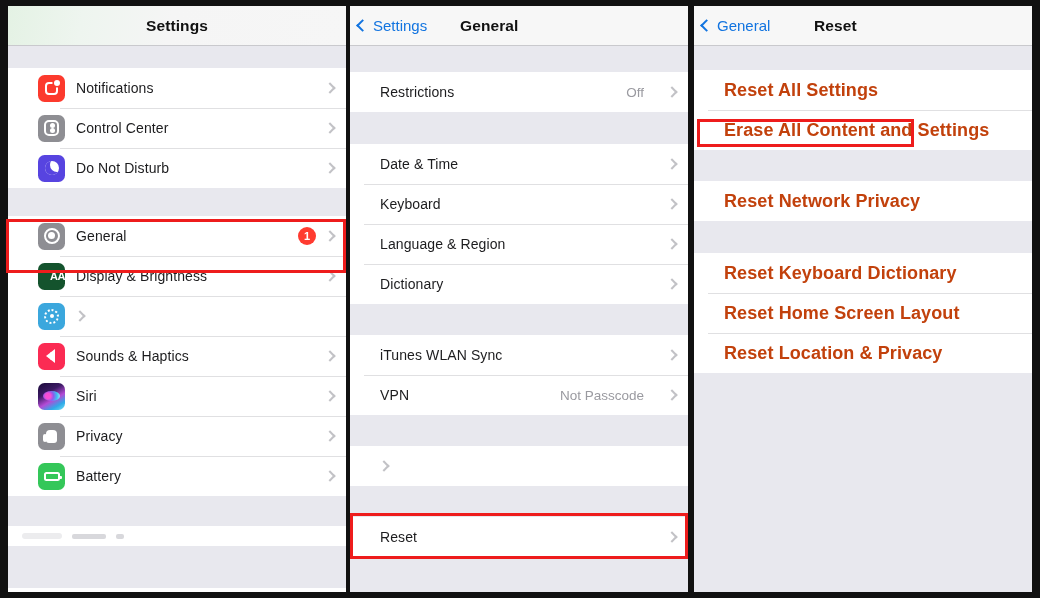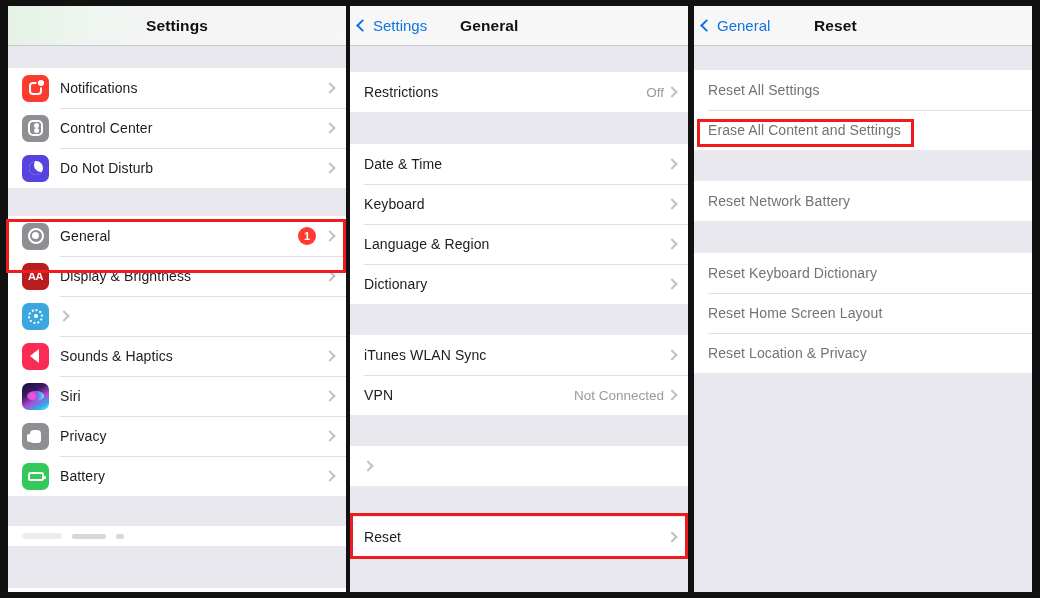--- a/index.html
+++ b/index.html
@@ -68,21 +68,21 @@
   
   .scroll { position: relative; height: 542px; background: #e8e8ee; }
   .gap { background: #e8e8ee; }
   .group { background: #fff; }
   .row {
     position: relative;
     display: flex;
     align-items: center;
     height: 40px;
     background: #fff;
-    padding-left: 14px;
+    padding-left: 30px;
     padding-right: 12px;
     cursor: pointer;
   }
   .row + .row::before {
     content: "";
     position: absolute;
     left: 14px; right: 0; top: 0;
     height: 1px;
     background: #e0e0e2;
   }
@@ -90,41 +90,41 @@
   .row-label {
     font-size: 14px;
     color: #1c1c1e;
     font-weight: 500;
     letter-spacing: .1px;
     flex: 1;
   }
   .row-value {
     font-size: 13.5px;
     color: #9a9aa0;
-    margin-right: 4px;
+    margin-right: 24px;
     white-space: nowrap;
   }
   .chevron {
     width: 8px; height: 8px;
     border-top: 2px solid #c2c2c6;
     border-right: 2px solid #c2c2c6;
     transform: rotate(45deg);
     flex: 0 0 auto;
   }
   .badge {
     background: #ff3b30;
     color: #fff;
     font-size: 11px;
     font-weight: bold;
     width: 18px; height: 18px;
     border-radius: 50%;
     display: flex; align-items: center; justify-content: center;
     margin-right: 10px;
   }
-  .link-row .row-label { color: #737373; font-weight: normal; font-size: 14px; }
+  .link-row .row-label { color: #c2410c; font-weight: bold; font-size: 18px; }
 
   
   .appicon {
     width: 27px; height: 27px;
     border-radius: 6.5px;
     margin-right: 11px;
     flex: 0 0 auto;
     position: relative;
     overflow: hidden;
     display: flex; align-items: center; justify-content: center;
@@ -171,21 +171,21 @@
     border: 2.4px solid #fff;
     position: relative;
   }
   .ic-general .gear::after {
     content: ""; position: absolute;
     left: 2px; top: 2px;
     width: 7px; height: 7px;
     border-radius: 50%;
     background: #fff;
   }
-  .ic-display { background: #b91c1c; }
+  .ic-display { background: #14532d; justify-content: flex-end; }
   .ic-display span { color: #fff; font-size: 11px; font-weight: bold; letter-spacing: -.5px; }
   .ic-wallpaper { background: #3ba7dd; }
   .ic-wallpaper .flower {
     width: 15px; height: 15px; border-radius: 50%;
     border: 2px dotted #fff;
     position: relative;
   }
   .ic-wallpaper .flower::after {
     content: ""; position: absolute; left: 3.5px; top: 3.5px;
     width: 4px; height: 4px; border-radius: 50%; background: #fff;
@@ -406,21 +406,21 @@
       </div>
 
       <div class="gap" style="height:31px"></div>
       <div class="group">
         <div class="row">
           <div class="row-label">iTunes WLAN Sync</div>
           <div class="chevron"></div>
         </div>
         <div class="row">
           <div class="row-label">VPN</div>
-          <div class="row-value">Not Connected</div>
+          <div class="row-value">Not Passcode</div>
           <div class="chevron"></div>
         </div>
       </div>
 
       <div class="gap" style="height:31px"></div>
       <div class="group">
         <div class="row">
           <div class="chevron"></div>
         </div>
       </div>
@@ -453,21 +453,21 @@
           <div class="row-label">Reset All Settings</div>
         </div>
         <div class="row link-row">
           <div class="row-label">Erase All Content and Settings</div>
         </div>
       </div>
 
       <div class="gap" style="height:31px"></div>
       <div class="group">
         <div class="row link-row">
-          <div class="row-label">Reset Network Battery</div>
+          <div class="row-label">Reset Network Privacy</div>
         </div>
       </div>
 
       <div class="gap" style="height:32px"></div>
       <div class="group">
         <div class="row link-row">
           <div class="row-label">Reset Keyboard Dictionary</div>
         </div>
         <div class="row link-row">
           <div class="row-label">Reset Home Screen Layout</div>

